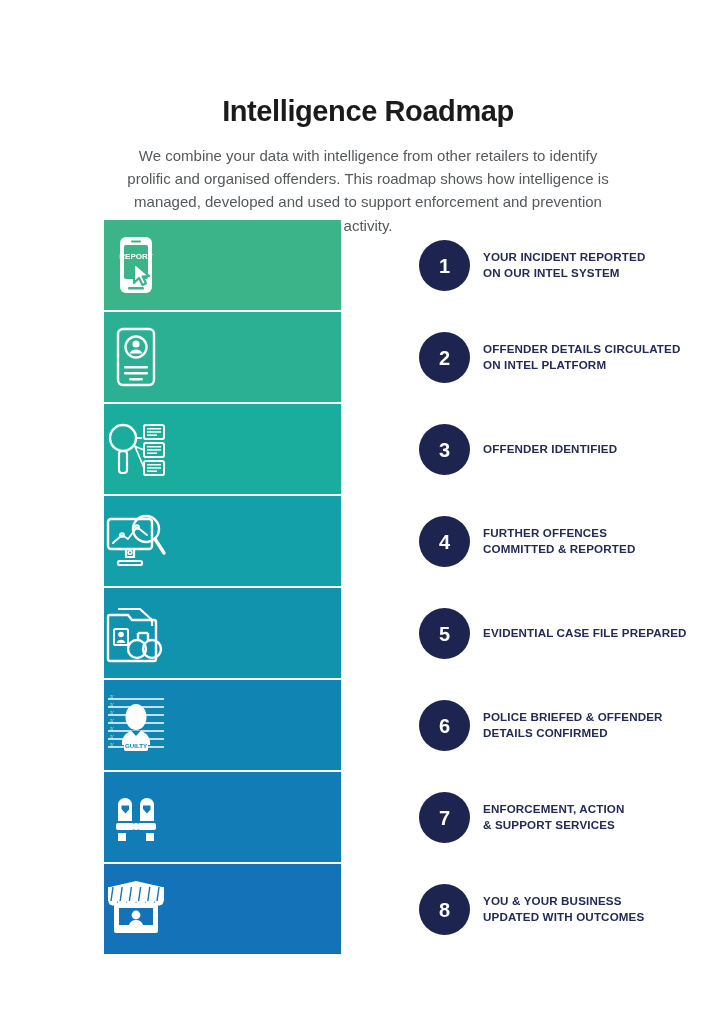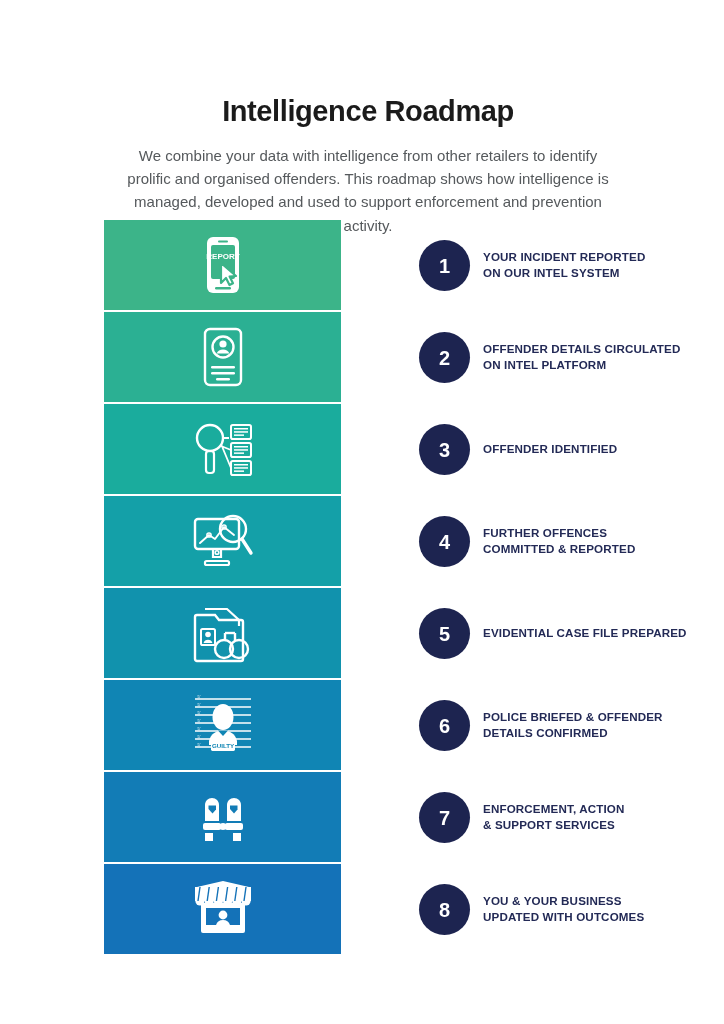--- a/index.html
+++ b/index.html
@@ -64,21 +64,21 @@
     left: 0;
     top: 0;
     width: 237px;
     height: 90px;
   }
   .band-inner {
     position: absolute;
     inset: 0;
     display: flex;
     align-items: center;
-    justify-content: center;
+    justify-content: flex-start;
   }
   .icon-wrap {
     width: 64px;
     height: 64px;
     display: block;
   }
   .icon-wrap svg { display: block; width: 100%; height: 100%; }
 
   .num-badge {
     position: absolute;

